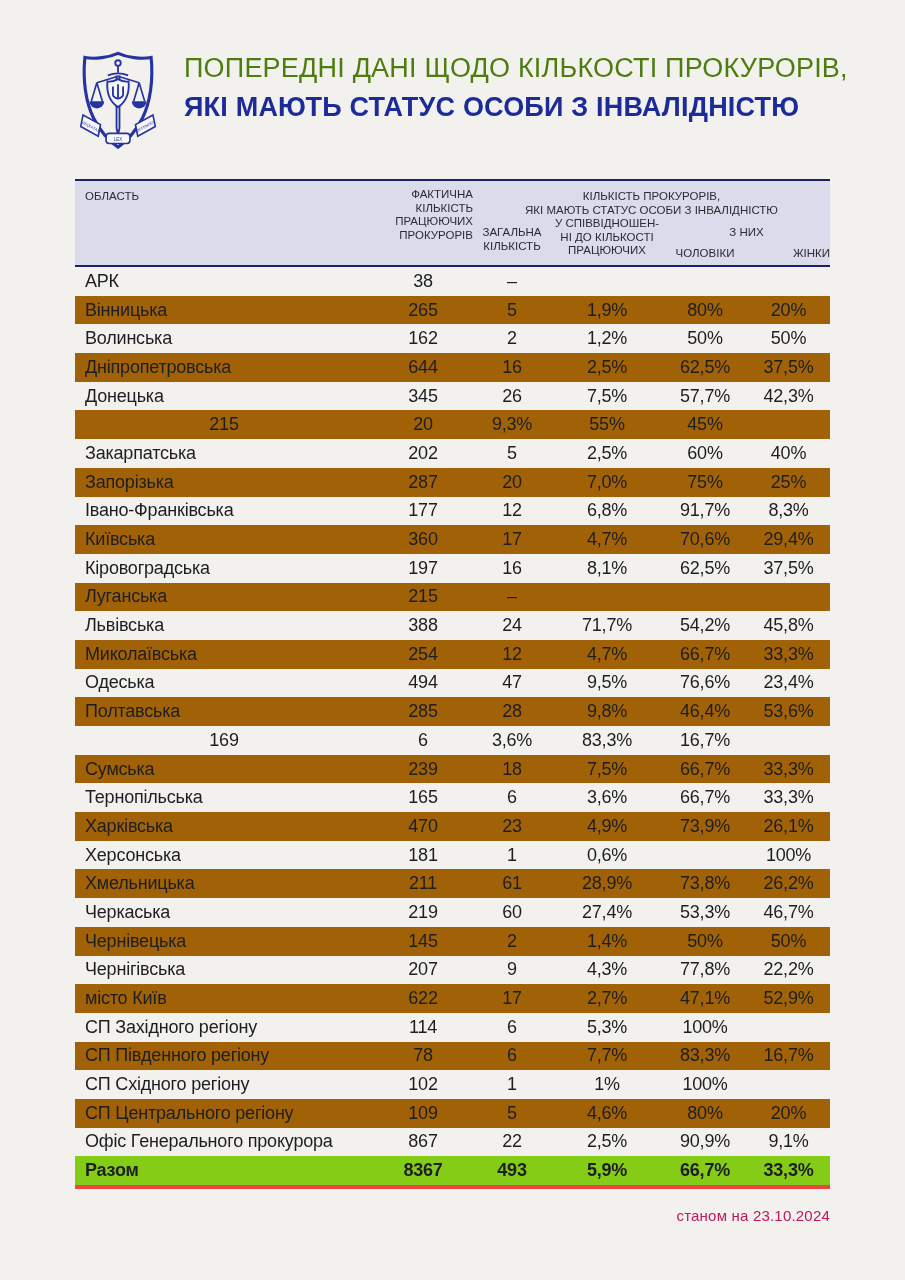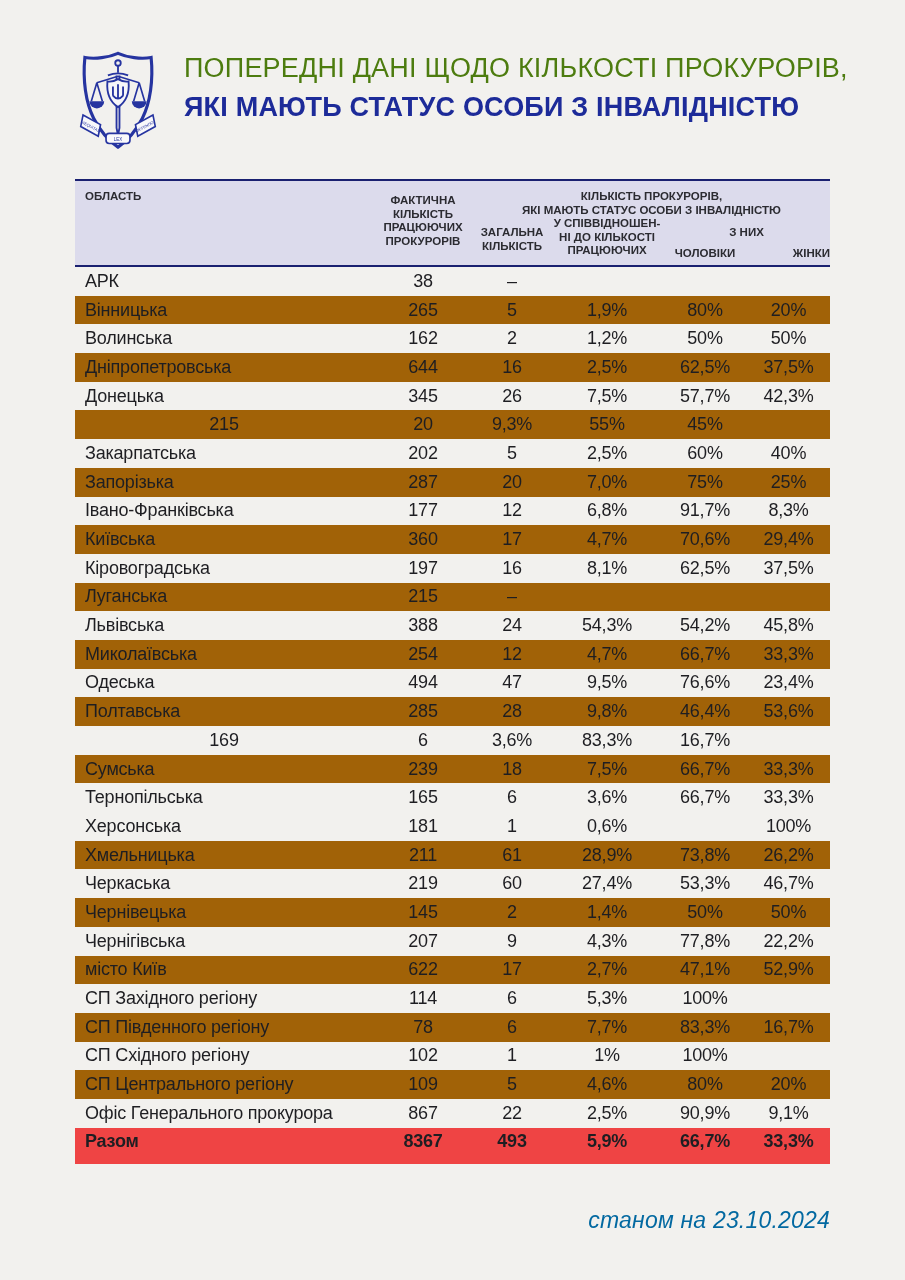--- a/index.html
+++ b/index.html
@@ -13,44 +13,44 @@
   .header-block{position:absolute;left:72px;top:48px;display:flex;align-items:flex-start;}
   .logo{width:92px;height:110px;display:block;}
   .titles{margin-left:20px;padding-top:5px;}
   .title-line1{font-size:27px;font-weight:400;color:#4d7c0f;letter-spacing:.2px;white-space:nowrap;}
   .title-line2{font-size:27px;font-weight:700;color:#1d2b99;letter-spacing:.2px;margin-top:8px;white-space:nowrap;}
   
   .table{position:absolute;left:75px;top:179px;width:755px;}
   .thead{
     position:relative;height:84px;background:#dcdbec;
     border-top:2px solid #1a2070;border-bottom:2px solid #1a2070;
-    font-size:11.5px;line-height:13.5px;color:#2b2b31;font-weight:700;
+    font-size:11.5px;line-height:13.5px;color:#2b2b31;font-weight:400;
   }
   .th{position:absolute;text-align:center;white-space:pre-line;}
   .th-region{left:10px;top:9px;text-align:left;}
-  .th-actual{left:298px;width:100px;top:13px;}
+  .th-actual{left:298px;width:100px;top:7px;text-align:right;}
   .th-group{left:398px;width:357px;top:9px;}
   .th-total{left:398px;width:78px;top:45px;}
   .th-ratio{left:476px;width:112px;top:36px;}
   .th-ofthem{left:588px;width:167px;top:45px;}
   .th-men{left:588px;width:84px;top:66px;}
   .th-women{left:672px;width:83px;top:66px;text-align:right;}
   
   .trow{
     display:grid;grid-template-columns:298px 100px 78px 112px 84px 83px;
     height:28.69px;align-items:center;font-size:18px;letter-spacing:-.2px;
   }
   .trow.stripe{background:#a16207;}
   .cell{text-align:center;overflow:hidden;white-space:nowrap;}
   .cell.c0{text-align:left;padding-left:10px;}
-  .total-row{font-weight:700;background:#ef4444;border-bottom:8px solid #ef4444;}
+  .total-row{font-weight:700;background:#84cc16;border-bottom:4px solid #ef4444;}
   
   .footer{
     position:absolute;right:75px;top:1207px;
-    font-style:italic;font-size:23px;color:#0369a1;letter-spacing:.2px;
+    font-size:15px;color:#be185d;letter-spacing:.2px;
   }
 </style>
 </head>
 <body>
 
 <div class="header-block">
   <svg class="logo" viewBox="0 0 100 118">
 
     <path d="M50 5 C60 9.5 75 11.5 86 9.5 C88.5 34 85 59 76.5 75.5 C68.5 91 58.5 101 50 107 C41.5 101 31.5 91 23.5 75.5 C15 59 11.5 34 14 9.5 C25 11.5 40 9.5 50 5 Z" fill="none" stroke="#2634a0" stroke-width="3.4"></path>
 
@@ -201,21 +201,21 @@
         <div class="cell c1">215</div>
         <div class="cell c2">–</div>
         <div class="cell c3"></div>
         <div class="cell c4"></div>
         <div class="cell c5"></div>
       </div>
       <div class="trow">
         <div class="cell c0">Львівська</div>
         <div class="cell c1">388</div>
         <div class="cell c2">24</div>
-        <div class="cell c3">54,3%</div>
+        <div class="cell c3">71,7%</div>
         <div class="cell c4">54,2%</div>
         <div class="cell c5">45,8%</div>
       </div>
       <div class="trow stripe">
         <div class="cell c0">Миколаївська</div>
         <div class="cell c1">254</div>
         <div class="cell c2">12</div>
         <div class="cell c3">4,7%</div>
         <div class="cell c4">66,7%</div>
         <div class="cell c5">33,3%</div>
@@ -251,20 +251,28 @@
         <div class="cell c4">66,7%</div>
         <div class="cell c5">33,3%</div>
       </div>
       <div class="trow">
         <div class="cell c0">Тернопільська</div>
         <div class="cell c1">165</div>
         <div class="cell c2">6</div>
         <div class="cell c3">3,6%</div>
         <div class="cell c4">66,7%</div>
         <div class="cell c5">33,3%</div>
+      </div>
+      <div class="trow stripe">
+        <div class="cell c0">Харківська</div>
+        <div class="cell c1">470</div>
+        <div class="cell c2">23</div>
+        <div class="cell c3">4,9%</div>
+        <div class="cell c4">73,9%</div>
+        <div class="cell c5">26,1%</div>
       </div>
       <div class="trow">
         <div class="cell c0">Херсонська</div>
         <div class="cell c1">181</div>
         <div class="cell c2">1</div>
         <div class="cell c3">0,6%</div>
         <div class="cell c4"></div>
         <div class="cell c5">100%</div>
       </div>
       <div class="trow stripe">

